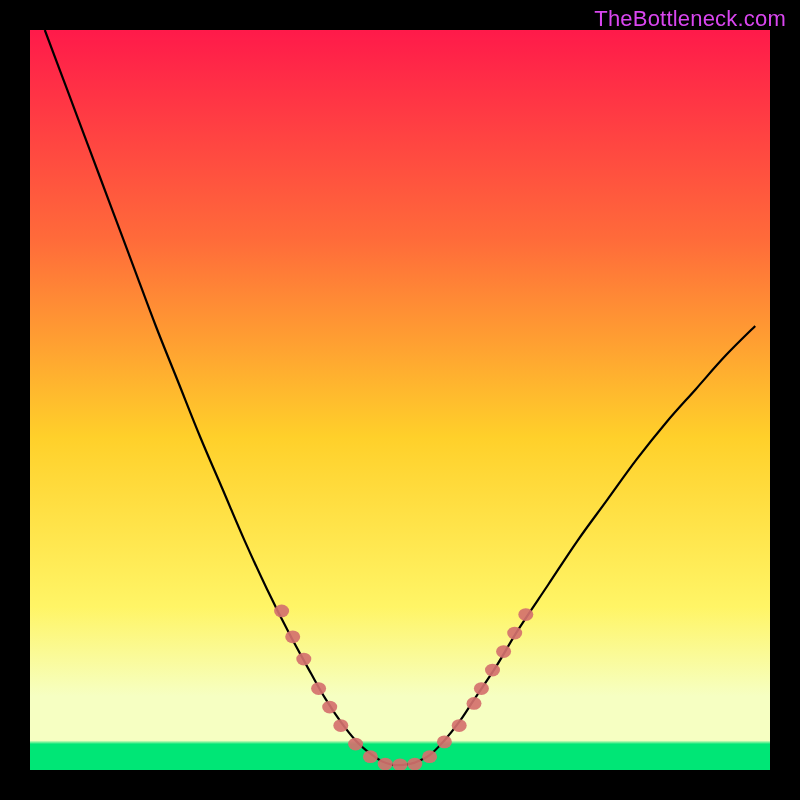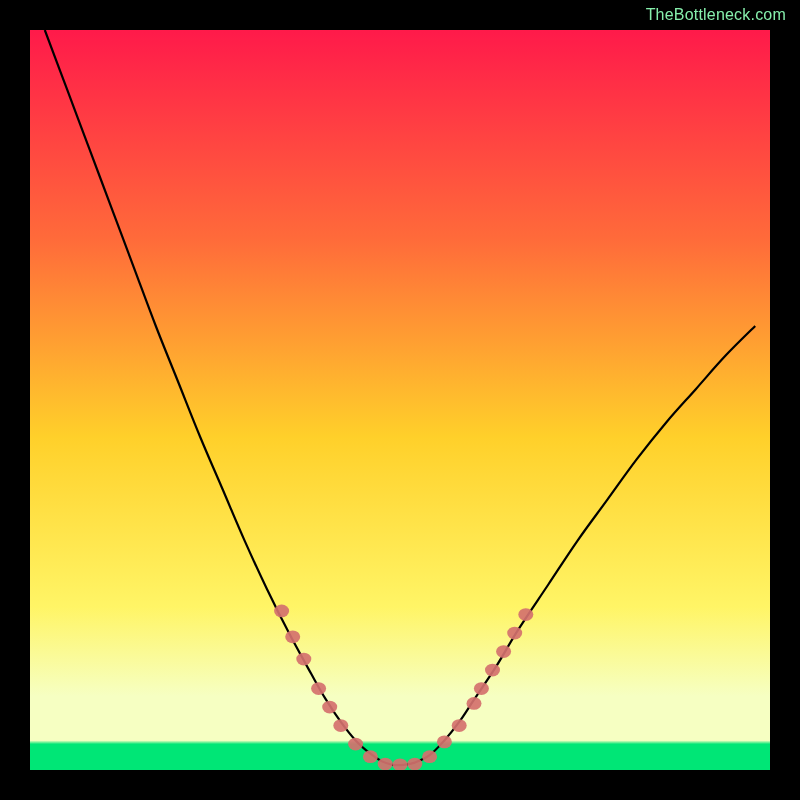--- a/index.html
+++ b/index.html
@@ -22,22 +22,22 @@
     left: 30px;
     top: 30px;
     width: 740px;
     height: 740px;
     overflow: hidden;
   }
   .watermark {
     position: absolute;
     top: 6px;
     right: 14px;
-    color: #86efac;
-    font-size: 16px;
+    color: #d946ef;
+    font-size: 22px;
     font-weight: 500;
     letter-spacing: 0.2px;
     user-select: none;
   }
   .gradient-bg {
     position: absolute;
     inset: 0;
   }
   .curve-svg {
     position: absolute;

